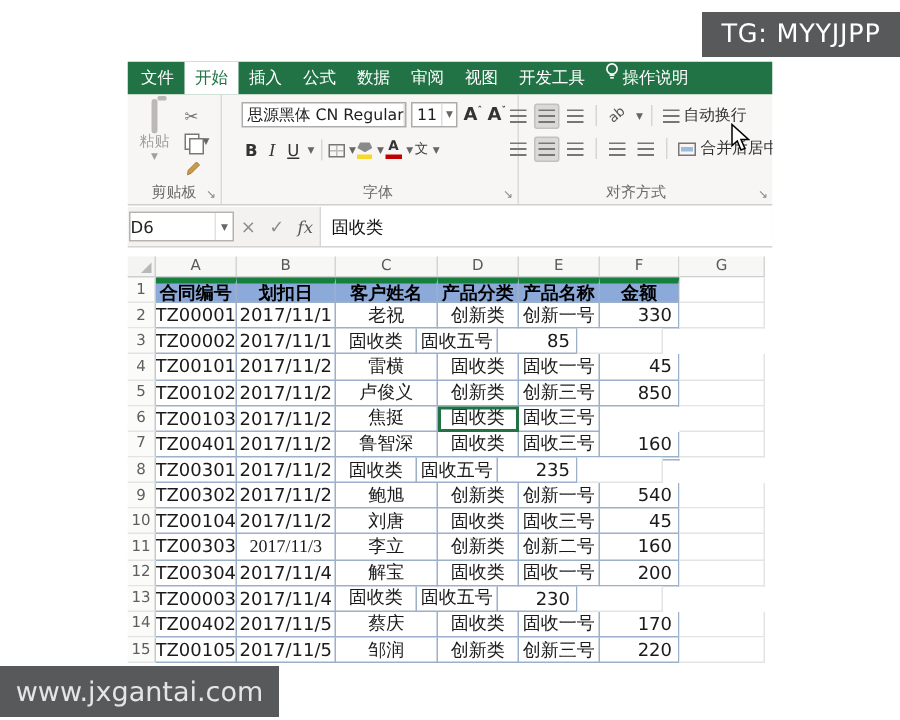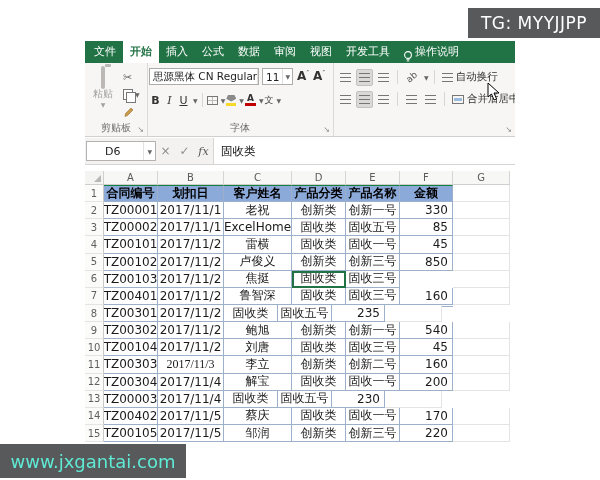--- a/index.html
+++ b/index.html
@@ -1,32 +1,32 @@
 <!DOCTYPE html>
 <html><head>
 <meta charset="utf-8">
 <style>
   html,body{margin:0;padding:0}
   body{width:600px;height:480px;position:relative;background:#fff;overflow:hidden;
        font-family:"DejaVu Sans","Liberation Sans",sans-serif;-webkit-font-smoothing:antialiased}
   .tg-badge{position:absolute;left:468px;top:8px;width:132px;height:30px;background:#58595b;
        color:#fff;font-size:17px;display:flex;align-items:center;justify-content:center;letter-spacing:.5px}
   .watermark{position:absolute;left:0;top:444px;width:186px;height:34px;background:#58595b;
-       color:#5eead4;font-size:18px;display:flex;align-items:center;justify-content:center}
+       color:#e5e5e5;font-size:18px;display:flex;align-items:center;justify-content:center}
   .window{position:absolute;left:85px;top:41px;width:430px;height:402px;overflow:hidden;background:#fff}
   
-  .tabbar{position:absolute;left:0;top:0;width:430px;height:22px;background:#217346;display:flex;align-items:flex-end;padding-left:2px;box-sizing:border-box;white-space:nowrap;overflow:hidden}
+  .tabbar{position:absolute;left:0;top:0;width:430px;height:22px;background:#217346;display:flex;align-items:flex-start;padding-left:2px;box-sizing:border-box;white-space:nowrap;overflow:hidden}
   .tab{color:#fff;font-size:11px;line-height:22px;padding:0 7px;flex:0 0 auto}
-  .tab.active{background:#fff;color:#217346;font-weight:bold}
+  .tab.active{background:#fff;color:#217346;font-weight:normal}
   .bulb{display:flex;align-items:center;margin:0 2px 0 6px;flex:0 0 auto}
   .tellme{color:#fff;font-size:11px;line-height:22px;flex:0 0 auto}
   
   .ribbon{position:absolute;left:0;top:22px;width:430px;height:74px;background:#f7f6f4;border-bottom:1px solid #d2d0ce;box-sizing:border-box}
   .grp{position:absolute;top:0;height:73px;border-right:1px solid #dcdad8}
-  .grp-clip{left:0;width:62px}.grp-font{left:62px;width:186px}.grp-align{left:248px;width:182px;border-right:none}
+  .grp-clip{left:0;width:62px}.grp-font{left:74px;width:186px}.grp-align{left:248px;width:182px;border-right:none}
   .grp-label{position:absolute;bottom:1px;left:0;right:0;text-align:center;font-size:10px;color:#6a6a6a}
   .launcher{position:absolute;bottom:2px;right:3px;font-size:8px;color:#8a8a8a;line-height:8px}
   .paste{position:absolute;left:3px;top:5px;width:30px;height:52px;text-align:center}
   .ic-clipbrd{margin:2px auto 2px;width:14px;height:18px;border:2px solid #bbb8b5;border-radius:2px;position:relative;background:#fdfdfd}
   .ic-clipbrd::before{content:'';position:absolute;top:-4px;left:2px;width:6px;height:3px;background:#bbb8b5;border-radius:1px}
   .paste-txt{font-size:10px;color:#a3a1a0}.paste-arrow{font-size:6px;color:#a3a1a0}
   .minicol{position:absolute;left:38px;top:6px;width:22px}
   .mbtn{height:17px;display:flex;align-items:center;justify-content:flex-start;color:#6d6d6d;font-size:11px}
   .ic-copy{position:relative;width:8px;height:9px;border:1px solid #777;background:#fff}
   .ic-copy::after{content:'';position:absolute;left:2px;top:2px;width:8px;height:9px;border:1px solid #777;background:#fff}
@@ -51,36 +51,36 @@
   .r1{top:5px}.r2{top:27px}
   .ibtn{width:17px;height:17px;display:flex;align-items:center;justify-content:center;border-radius:2px;box-sizing:border-box}
   .ibtn.pressed{background:#dbd9d7;border:1px solid #c3c1bf}
   .ic-lines{width:11px;height:9px;background:repeating-linear-gradient(to bottom,#767676 0 1px,transparent 1px 4px)}
   .ic-ab{font-size:9px;color:#555;transform:rotate(-40deg);display:inline-block}
   .txtbtn{display:flex;align-items:center;gap:3px;font-size:10.5px;color:#333;padding:0 2px;height:17px;white-space:nowrap}
   .ic-merge{width:12px;height:9px;border:1px solid #767676;box-sizing:border-box;background:linear-gradient(#9bd,#9bd) center/8px 3px no-repeat}
   
   .fbar{position:absolute;left:0;top:97px;width:430px;height:27px;background:#f3f2f1;border-bottom:1px solid #d6d4d2;display:flex;align-items:center;box-sizing:border-box}
   .namebox{width:70px;height:20px;background:#fff;border:1px solid #b5b3b1;box-sizing:border-box;margin-left:1px;display:flex;align-items:center}
-  .namebox .nb-val{font-size:11px;color:#222;padding-left:18px;flex:1}
+  .namebox .nb-val{font-size:11px;color:#222;padding-left:0;flex:1}
   .namebox .dd{padding:0 3px;border-left:1px solid #e4e2e0;align-self:stretch;display:flex;align-items:center}
   .fbtns{display:flex;align-items:center}
   .fxb{width:19px;text-align:center;font-size:12px;color:#8d8d8d}
   .fxb.fx{font-family:"DejaVu Serif","Liberation Serif",serif;font-style:italic;font-size:11px;color:#555}
   .fval{flex:1;align-self:stretch;background:#fff;border-left:1px solid #d8d6d4;display:flex;align-items:center;padding-left:7px;font-size:11.5px;color:#111}
   
   .sheet{position:absolute;left:0;top:130px;width:430px;bottom:0;background:#fff}
   .colheads{display:flex;height:14px}
   .corner{width:19px;box-sizing:border-box;border-right:1px solid #cfcfcf;border-bottom:1px solid #cfcfcf;background:#f4f4f3;position:relative}
   .corner::after{content:'';position:absolute;right:2px;bottom:2px;border-style:solid;border-width:0 0 7px 7px;border-color:transparent transparent #b8b8b8 transparent}
   .ch{box-sizing:border-box;border-right:1px solid #d5d5d5;border-bottom:1px solid #cfcfcf;background:#f7f7f6;color:#5a5a5a;font-size:10px;display:flex;align-items:center;justify-content:center}
   .grow{display:flex;height:17.15px}
   .rn{width:19px;box-sizing:border-box;border-right:1px solid #c9c9c9;border-bottom:1px solid #e4e4e4;background:#fbfbfa;color:#5f5f5f;font-size:10px;display:flex;align-items:center;justify-content:center}
   .tc{box-sizing:border-box;border-right:1px solid #9cb0ca;border-bottom:1px solid #9cb0ca;display:flex;align-items:center;justify-content:center;color:#1a1a1a;font-size:12px;overflow:hidden;white-space:nowrap}
-  .tc.top{border-top:1px solid #15803d}
+  .tc.top{border-top:4px solid #15803d}
   .tc.hdr{background:#8caad9;font-weight:bold;color:#000}
   .tc.num{justify-content:flex-end;padding-right:4px}
   .tc.active{outline:2px solid #217346;outline-offset:-2px;z-index:3}
   .gfill{box-sizing:border-box;border-right:1px solid #e4e4e4;border-bottom:1px solid #e4e4e4;background:#fff}
   .cursor{position:absolute;left:487px;top:82px;z-index:9}
 </style>
 </head>
 <body>
 
 <div class="tg-badge">TG: MYYJJPP</div>
@@ -203,20 +203,21 @@
         <span class="ibtn">
             <span class="ic-lines"></span>
           </span>
         <span class="vsep"></span>
         <span class="txtbtn">
           <span class="ic-merge"></span>
           <span>合并后居中</span>
 
         </span>
       </div>
+      <div class="grp-label">对齐方式</div>
       <span class="launcher">↘</span>
     </div>
   </div>
 
   <div class="fbar">
     <div class="namebox">
       <span class="nb-val">D6</span>
       <span class="dd">▼</span>
     </div>
     <div class="fbtns">
@@ -256,21 +257,20 @@
           <div class="tc" style="width: 68px;">老祝</div>
           <div class="tc" style="width: 54px;">创新类</div>
           <div class="tc" style="width: 54px;">创新一号</div>
           <div class="tc num" style="width: 53px;">330</div>
           <div class="gfill" style="width: 57px;"></div>
         </div>
         <div class="grow">
           <div class="rn" style="width: 19px;">3</div>
           <div class="tc" style="width: 54px;">TZ00002</div>
           <div class="tc" style="width: 66px;">2017/11/1</div>
-          <div class="tc" style="width: 68px;">ExcelHome</div>
           <div class="tc" style="width: 54px;">固收类</div>
           <div class="tc" style="width: 54px;">固收五号</div>
           <div class="tc num" style="width: 53px;">85</div>
           <div class="gfill" style="width: 57px;"></div>
         </div>
         <div class="grow">
           <div class="rn" style="width: 19px;">4</div>
           <div class="tc" style="width: 54px;">TZ00101</div>
           <div class="tc" style="width: 66px;">2017/11/2</div>
           <div class="tc" style="width: 68px;">雷横</div>

